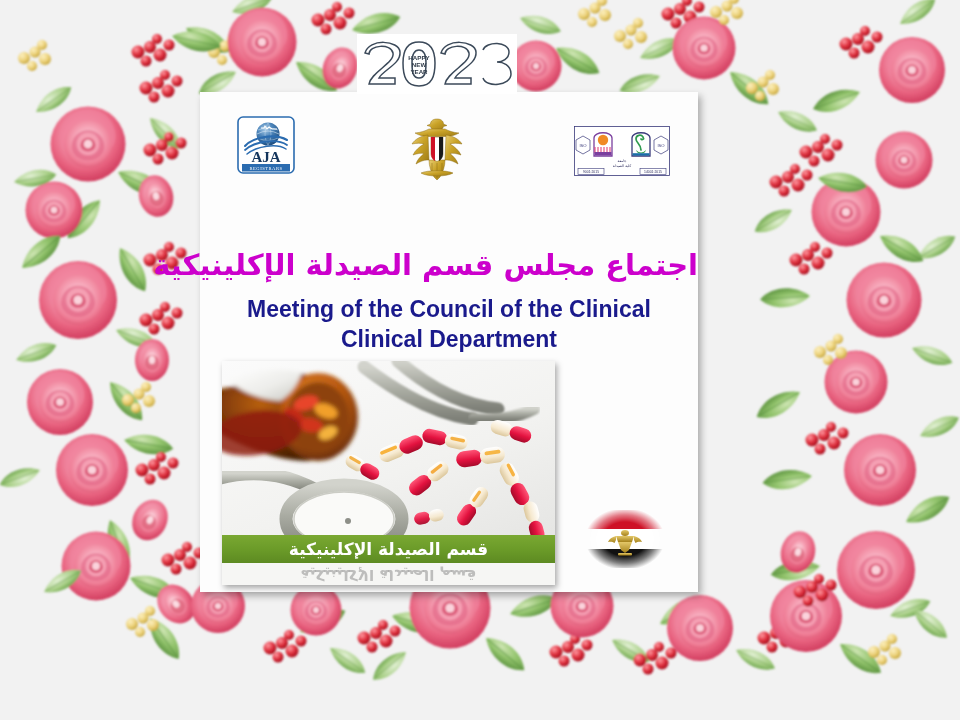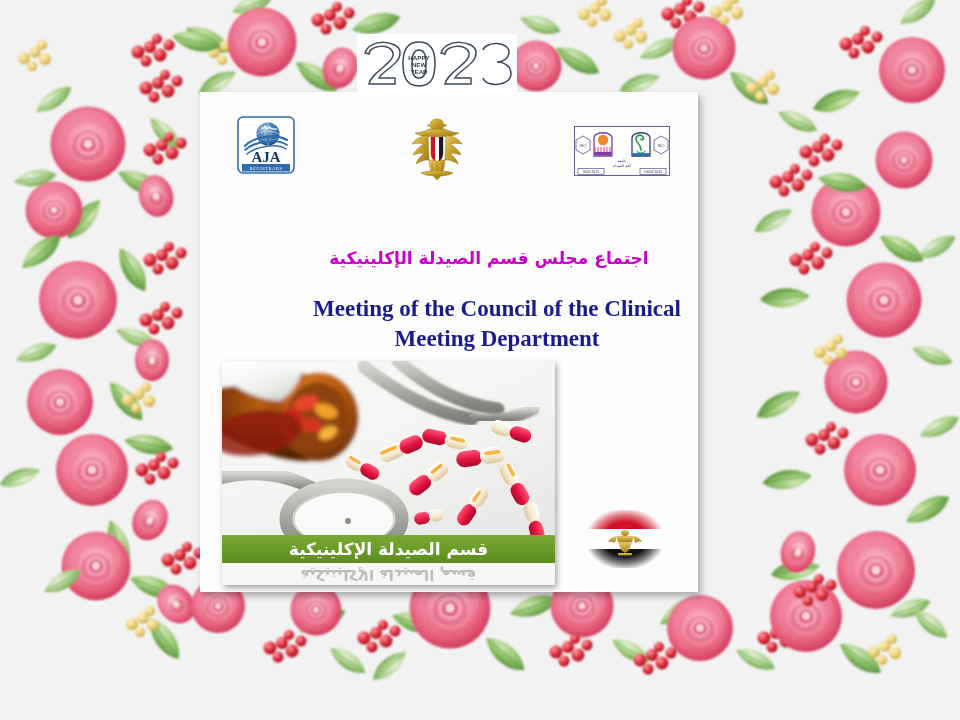--- a/index.html
+++ b/index.html
@@ -59,39 +59,37 @@
 
   
   #title-ar {
     position: absolute;
     left: 200px; top: 248px;
     width: 498px;
     text-align: center;
     direction: rtl;
     color: #cc00cc;
     font-family: "DejaVu Sans", "Liberation Sans", sans-serif;
-    font-size: 17px;
+    font-size: 29px;
     font-weight: bold;
     letter-spacing: -0.5px;
     z-index: 8;
     white-space: nowrap;
-    padding-left: 40px;
   }
   #title-en {
     position: absolute;
     left: 200px; top: 294px;
     width: 498px;
     text-align: center;
     color: #1a1a8c;
-    font-family: Liberation Serif, serif;
+    font-family: Liberation Sans, sans-serif;
     font-size: 23px;
     font-weight: bold;
     line-height: 30px;
     z-index: 8;
-    margin-left: 48px;
   }
 
   
   #photo {
     position: absolute;
     left: 222px; top: 361px;
     width: 333px; height: 224px;
     z-index: 8;
     box-shadow: 2px 3px 6px rgba(0,0,0,0.35);
     overflow: hidden;
@@ -497,21 +495,21 @@
         <rect x="66" y="42.5" width="26" height="6"></rect>
       </g>
       <text x="17" y="46.9" text-anchor="middle" font-family="Liberation Sans, sans-serif" font-size="3.4" fill="#2a2a5a">9001:2015</text>
       <text x="79" y="46.9" text-anchor="middle" font-family="Liberation Sans, sans-serif" font-size="3.4" fill="#2a2a5a">14001:2015</text>
     </svg>
   </div>
 
   <div id="title-ar">اجتماع مجلس قسم الصيدلة الإكلينيكية</div>
   <div id="title-en">
     <div>Meeting of the Council of the Clinical</div>
-    <div>Meeting Department</div>
+    <div>Clinical Department</div>
   </div>
 
   <div id="photo">
     <svg width="333" height="224" viewBox="0 0 333 224" xmlns="http://www.w3.org/2000/svg">
       <defs>
         <linearGradient id="bgP" x1="0" y1="0" x2="0.6" y2="1">
           <stop offset="0%" stop-color="#fbfbfb"></stop>
           <stop offset="60%" stop-color="#f2f2f0"></stop>
           <stop offset="100%" stop-color="#e6e6e4"></stop>
         </linearGradient>

